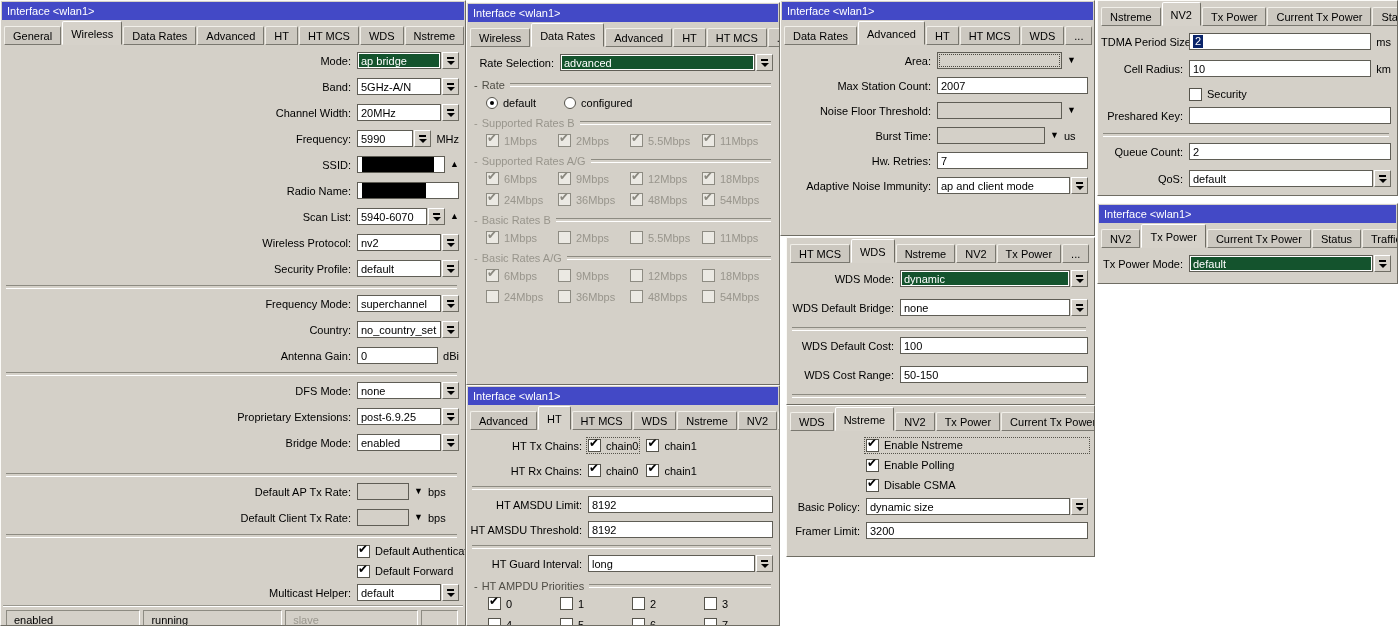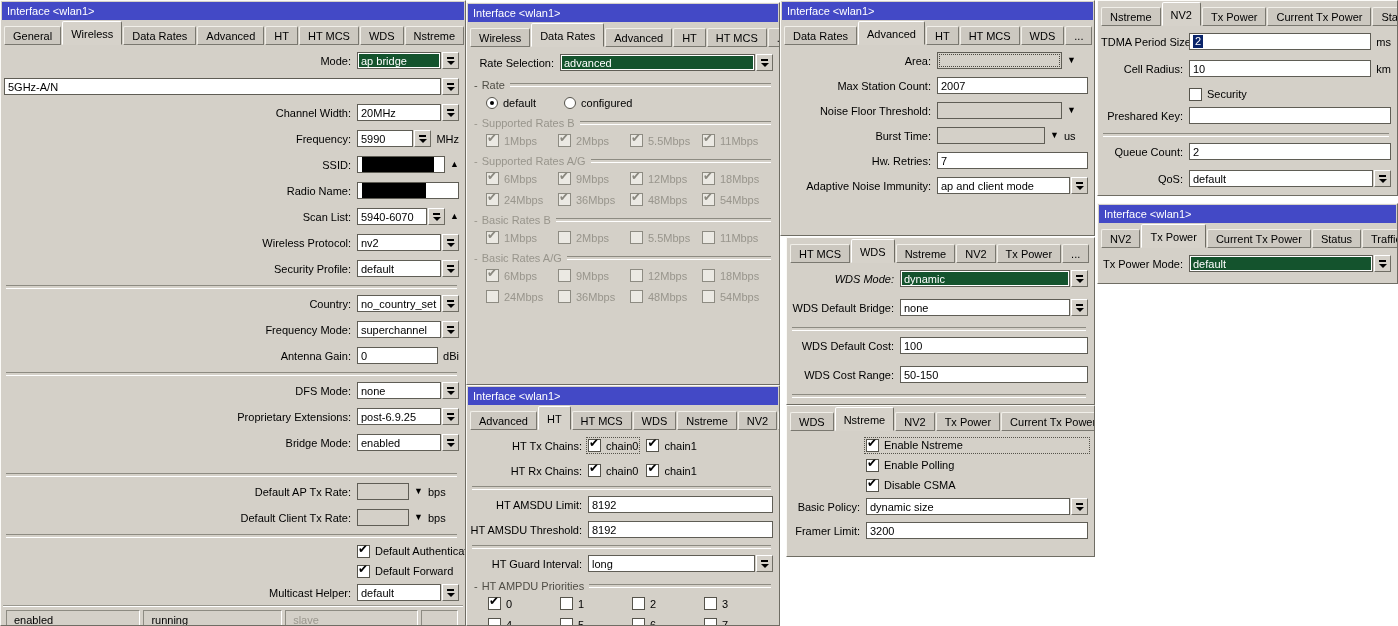--- a/index.html
+++ b/index.html
@@ -89,20 +89,21 @@
             <span>ap bridge</span>
           </div>
           <span class="ddbtn">
             <span style="display: flex; flex-direction: column; align-items: center;">
               <span class="bar"></span>
               <span class="tri"></span>
             </span>
           </span>
         </div>
         <div class="row" style="margin-bottom: 7px;">
+          <span class="lbl" style="width: 353px;">Band:</span>
           <div class="field fx">
             <span>5GHz-A/N</span>
           </div>
           <span class="ddbtn">
             <span style="display: flex; flex-direction: column; align-items: center;">
               <span class="bar"></span>
               <span class="tri"></span>
             </span>
           </span>
         </div>
@@ -176,35 +177,35 @@
           </div>
           <span class="ddbtn">
             <span style="display: flex; flex-direction: column; align-items: center;">
               <span class="bar"></span>
               <span class="tri"></span>
             </span>
           </span>
         </div>
         <div class="sep"></div>
         <div class="row" style="margin-bottom: 7px;">
+          <span class="lbl" style="width: 353px;">Frequency Mode:</span>
+          <div class="field fx">
+            <span>superchannel</span>
+          </div>
+          <span class="ddbtn">
+            <span style="display: flex; flex-direction: column; align-items: center;">
+              <span class="bar"></span>
+              <span class="tri"></span>
+            </span>
+          </span>
+        </div>
+        <div class="row" style="margin-bottom: 7px;">
           <span class="lbl" style="width: 353px;">Country:</span>
           <div class="field fx">
             <span>no_country_set</span>
-          </div>
-          <span class="ddbtn">
-            <span style="display: flex; flex-direction: column; align-items: center;">
-              <span class="bar"></span>
-              <span class="tri"></span>
-            </span>
-          </span>
-        </div>
-        <div class="row" style="margin-bottom: 7px;">
-          <span class="lbl" style="width: 353px;">Frequency Mode:</span>
-          <div class="field fx">
-            <span>superchannel</span>
           </div>
           <span class="ddbtn">
             <span style="display: flex; flex-direction: column; align-items: center;">
               <span class="bar"></span>
               <span class="tri"></span>
             </span>
           </span>
         </div>
         <div class="row" style="margin-bottom: 7px;">
           <span class="lbl" style="width: 353px;">Antenna Gain:</span>
@@ -679,21 +680,21 @@
       <div class="tabs">
         <div class="tab">HT MCS</div>
         <div class="tab on">WDS</div>
         <div class="tab">Nstreme</div>
         <div class="tab">NV2</div>
         <div class="tab">Tx Power</div>
         <div class="tab">...</div>
       </div>
       <div class="content">
         <div class="row" style="margin-bottom: 10px;">
-          <span class="lbl" style="width: 110px; font-style: italic;">WDS Mode:</span>
+          <span class="lbl" style="width: 110px;">WDS Mode:</span>
           <div class="field fx navy">
             <span>dynamic</span>
           </div>
           <span class="ddbtn">
             <span style="display: flex; flex-direction: column; align-items: center;">
               <span class="bar"></span>
               <span class="tri"></span>
             </span>
           </span>
         </div>

